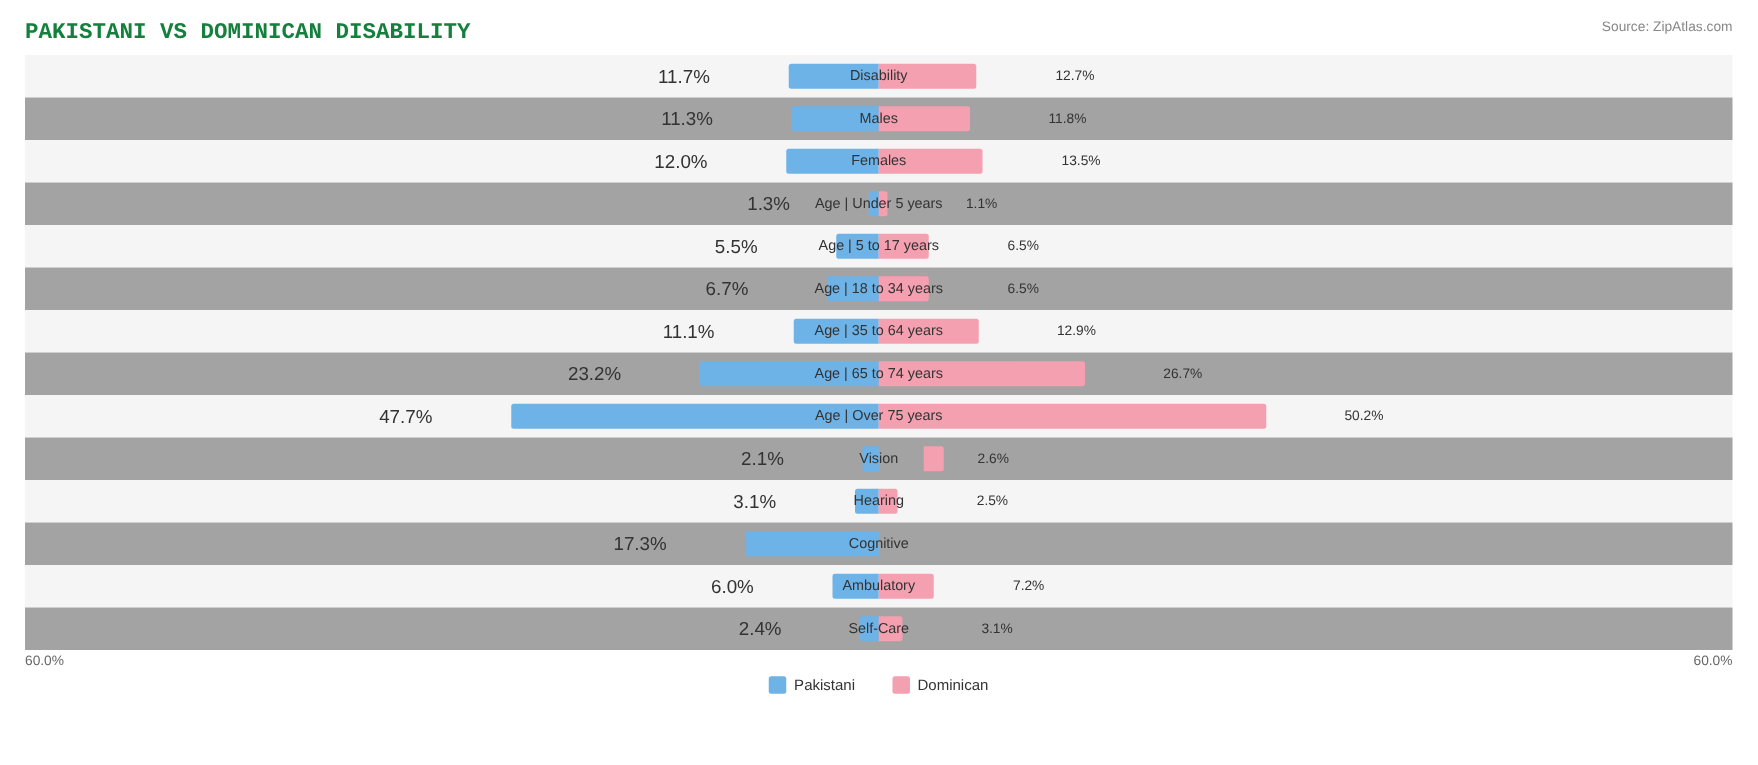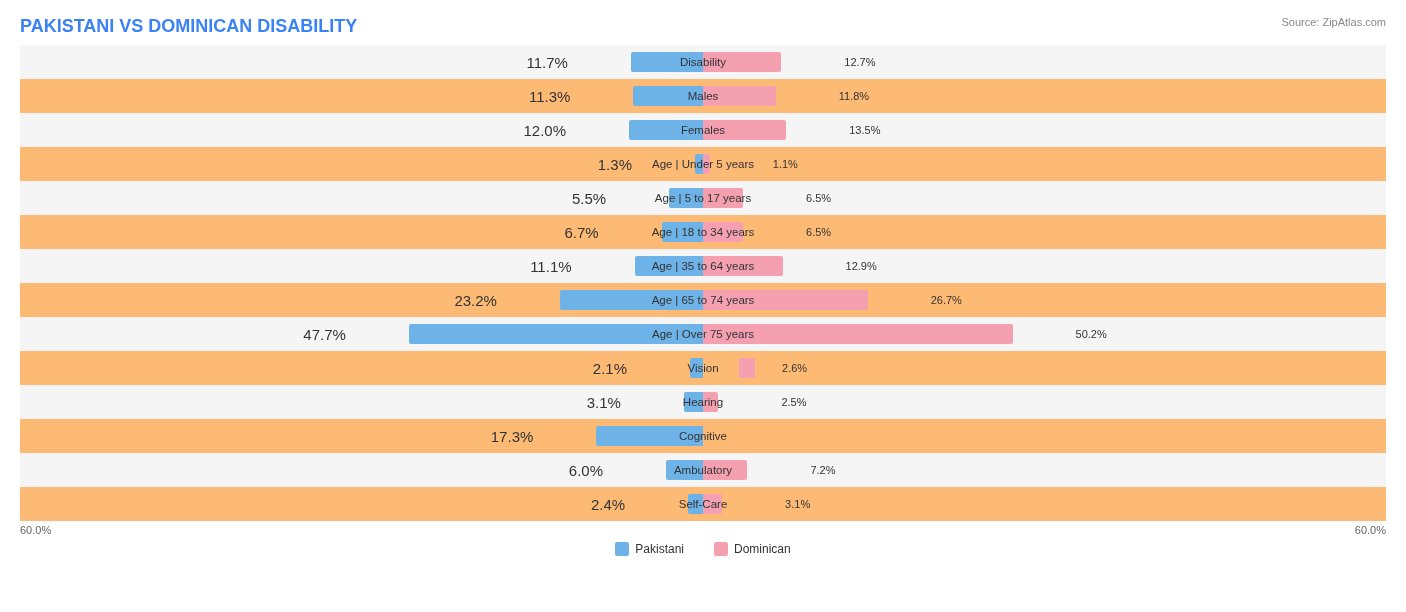--- a/index.html
+++ b/index.html
@@ -13,42 +13,43 @@
     }
     .chart-container {
       width: 1406px;
       height: 612px;
       padding: 16px 20px 36px 20px;
       position: relative;
     }
     .title {
       font-size: 18px;
       font-weight: bold;
-      color: #3b82f6;
+      color: #15803d;
       margin-bottom: 8px;
       text-transform: uppercase;
+      font-family: Liberation Mono, monospace;
     }
     .source {
       position: absolute;
       top: 16px;
       right: 20px;
       font-size: 11px;
       color: #888;
     }
     .rows-container {
       display: flex;
       flex-direction: column;
       gap: 0px;
       margin-top: 4px;
     }
     .bar-row {
       display: flex;
       align-items: center;
       height: 34px;
-      background: #fdba74;
+      background: #a3a3a3;
       position: relative;
     }
     .bar-row:nth-child(odd) {
       background: #f5f5f5;
     }
     .bar-wrapper {
       display: flex;
       align-items: center;
       width: 100%;
       height: 100%;

